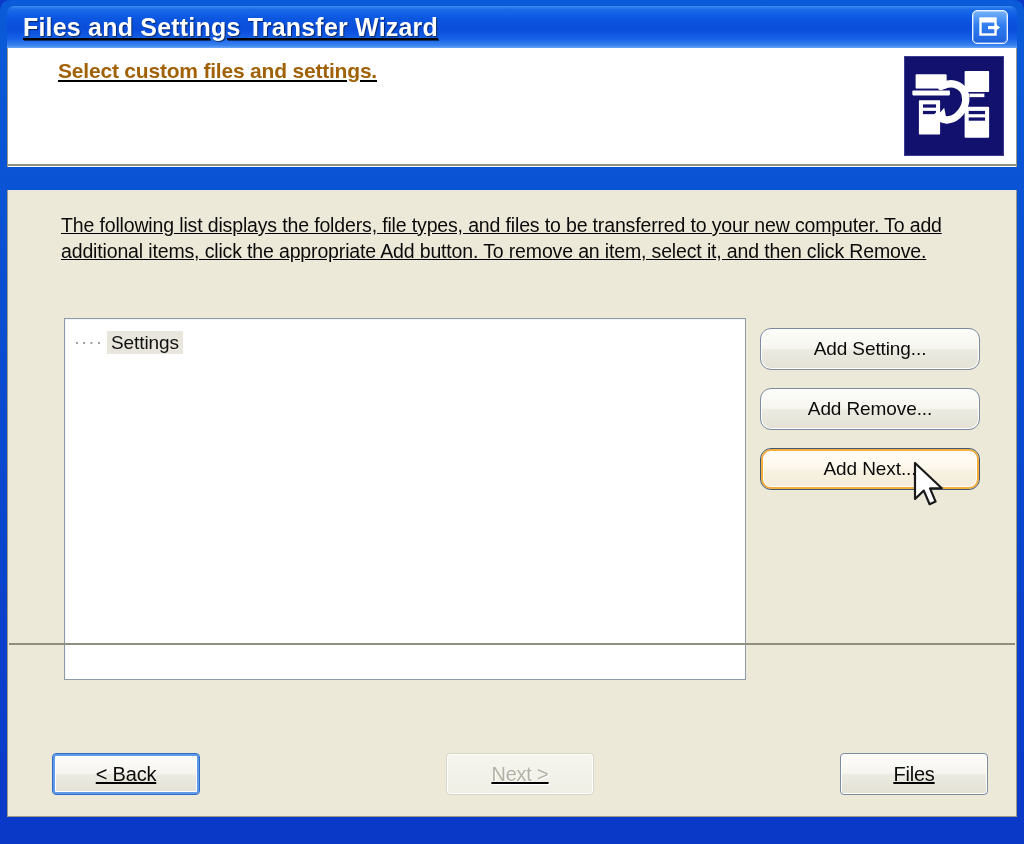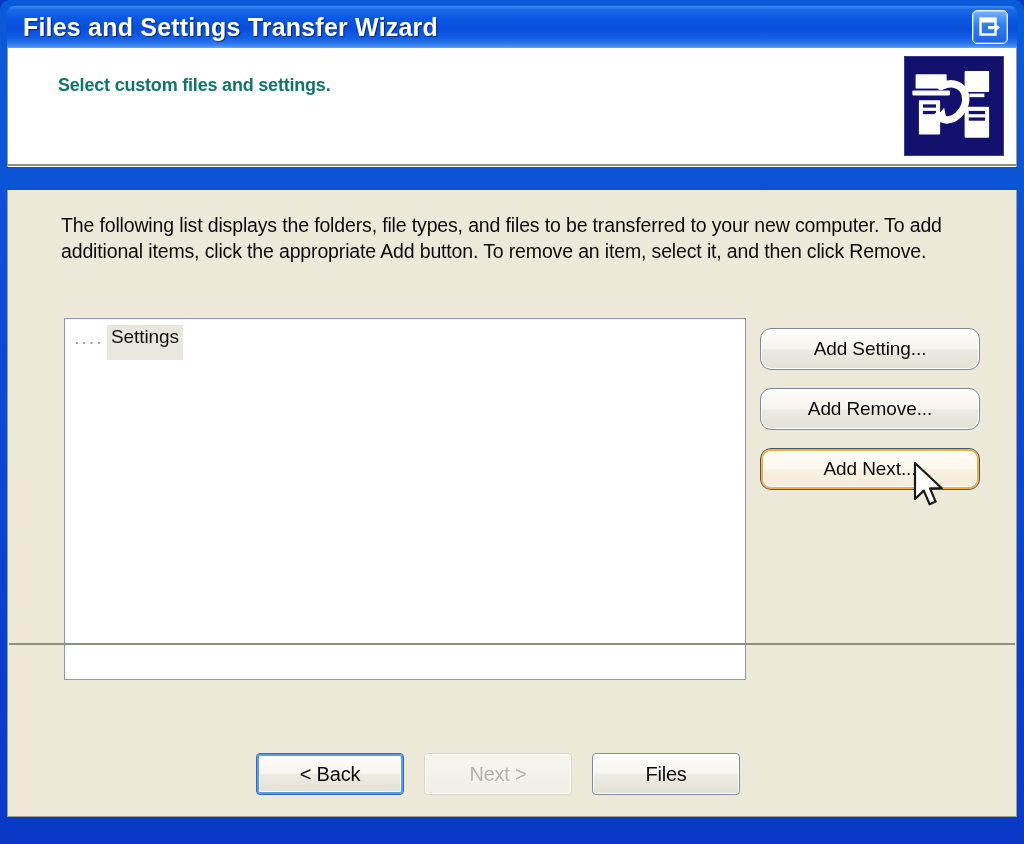--- a/index.html
+++ b/index.html
@@ -16,20 +16,21 @@
   
   #window {
     position: absolute;
     left: 0; top: 0;
     width: 1024px; height: 824px;
     background: linear-gradient(180deg,#0a5bd8 0%,#0a39c8 100%);
     border-radius: 10px 10px 0 0;
     padding: 6px 7px 7px 7px;
     display: flex;
     flex-direction: column;
+    text-decoration: underline;
   }
 
   
   #titlebar {
     position: relative;
     height: 42px;
     flex: 0 0 42px;
     border-radius: 7px 7px 0 0;
     background: linear-gradient(180deg,
         #3e8cf0 0%,
@@ -70,24 +71,24 @@
   #header {
     flex: 0 0 116px;
     background: #ffffff;
     border-left: 1px solid #9b9b87;
     border-right: 1px solid #9b9b87;
     position: relative;
     display: flex;
     align-items: flex-start;
   }
   #header-title {
-    margin: 27px 0 0 50px;
-    font-size: 18px;
+    margin: 11px 0 0 50px;
+    font-size: 21px;
     font-weight: bold;
-    color: #0f766e;
+    color: #a16207;
     letter-spacing: -.2px;
   }
   #header-icon {
     position: absolute;
     right: 12px; top: 8px;
     width: 100px; height: 100px;
     background: #12126e;
     border: 1px solid #3b3b8f;
     display: block;
   }
@@ -155,21 +156,21 @@
     color: #9a9a9a;
     font-size: 19px;
     letter-spacing: 1px;
     white-space: nowrap;
     overflow: hidden;
     text-align: right;
     padding-right: 4px;
   }
   .tree-label {
     background: #e9e7dd;
-    padding: 1px 4px 12px 4px;
+    padding: 1px 4px 0 4px;
     letter-spacing: -.1px;
   }
 
   
   #side-buttons {
     position: absolute;
     left: 752px;
     top: 10px;
     width: 220px;
   }
@@ -216,24 +217,25 @@
     background: #8f8f80;
   }
   #footer {
     flex: 0 0 86px;
     background: #ece9d8;
     border-left: 1px solid #9b9b87;
     border-right: 1px solid #9b9b87;
     border-bottom: 1px solid #9b9b87;
     display: flex;
     align-items: center;
-    justify-content: center;
+    justify-content: space-between;
     padding-right: 28px;
     gap: 20px;
     position: relative;
+    padding-left: 44px;
   }
   .foot-btn {
     width: 148px;
     height: 42px;
     font-family: "Liberation Sans", sans-serif;
     font-size: 20px;
     letter-spacing: -.2px;
     color: #0b0b0b;
     background: linear-gradient(180deg,#fdfdfb 0%,#f6f5ef 48%,#ecebe2 52%,#e3e1d4 100%);
     border: 1px solid #7d8ba0;

